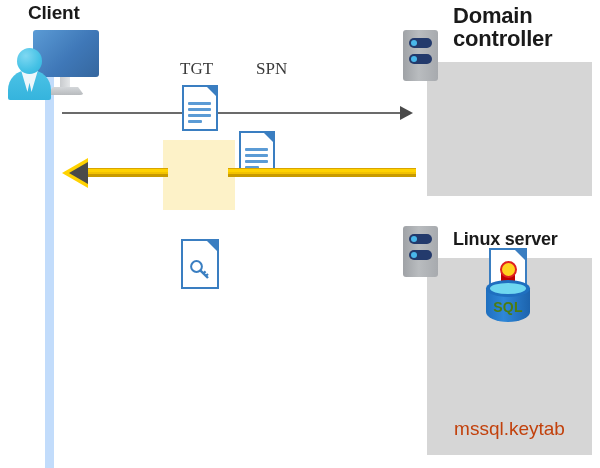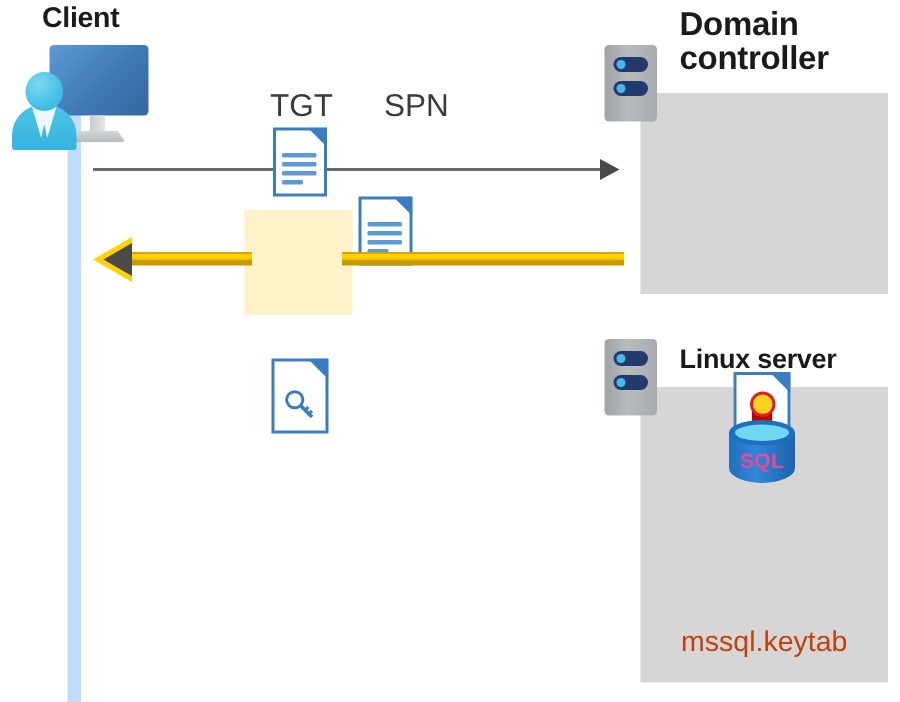--- a/index.html
+++ b/index.html
@@ -207,22 +207,23 @@
   #key-doc { left: 181px; top: 147px; width: 38px; height: 50px; }
   #key-doc .fold { width: 14px; height: 14px; clip-path: polygon(0 0, 100% 100%, 100% 0); }
   .key-glyph {
     position: absolute;
     left: 7px; top: 19px;
     width: 24px; height: 24px;
   }
 
   
   .doc-label {
-    font-size: 21px;
+    font-size: 17px;
     color: #3a3a3a;
+    font-family: Liberation Serif, serif;
   }
   #tgt-label { left: 180px; top: 59px; }
   #spn-label { left: 236px; top: 59px; margin-left: 20px; }
 
   
   #cert-icon { left: 489px; top: 106px; width: 38px; height: 48px; }
   #cert-icon .fold { width: 14px; height: 14px; clip-path: polygon(0 0, 100% 100%, 100% 0); }
   .cert-ribbon-l, .cert-ribbon-r {
     position: absolute;
     width: 7px; height: 15px;
@@ -262,21 +263,21 @@
     left: 4px; top: 3px;
     width: 36px; height: 11px;
     border-radius: 50%;
     background: #6fd8f0;
   }
   .db-text {
     position: absolute;
     left: 0; top: 19px;
     width: 44px;
     text-align: center;
-    color: #ec4899;
+    color: #4d7c0f;
     font-size: 14px;
     font-weight: bold;
     letter-spacing: 0.2px;
   }
 
   #keytab-label {
     left: 427px; top: 418px;
     width: 165px;
     text-align: center;
     font-size: 19px;

